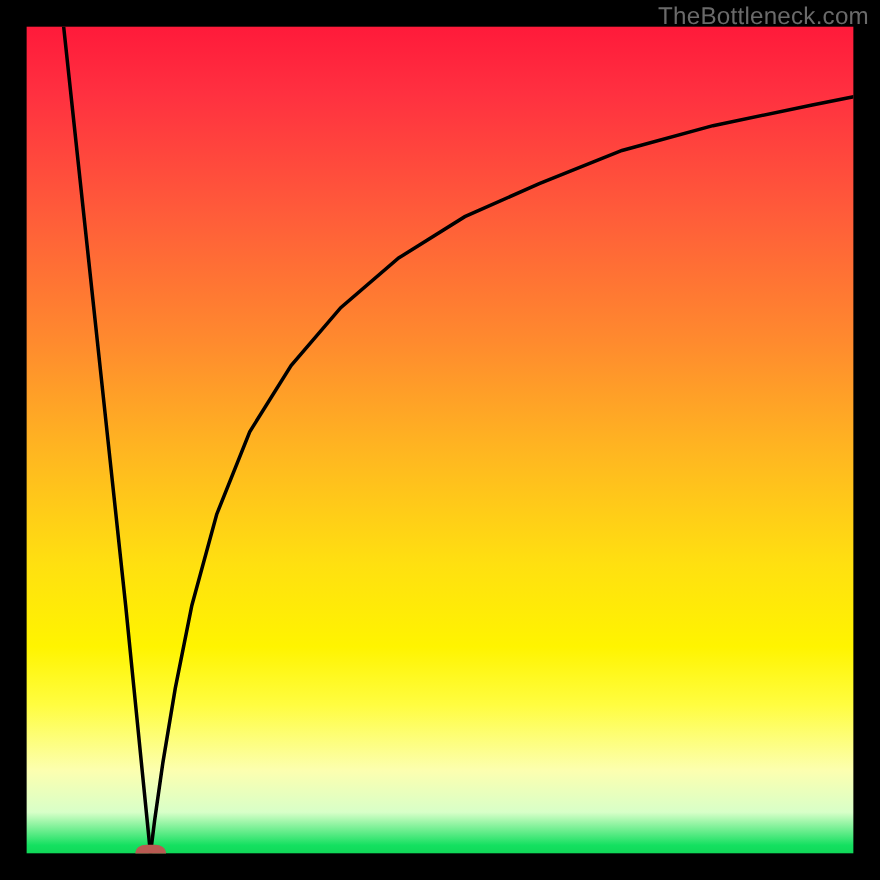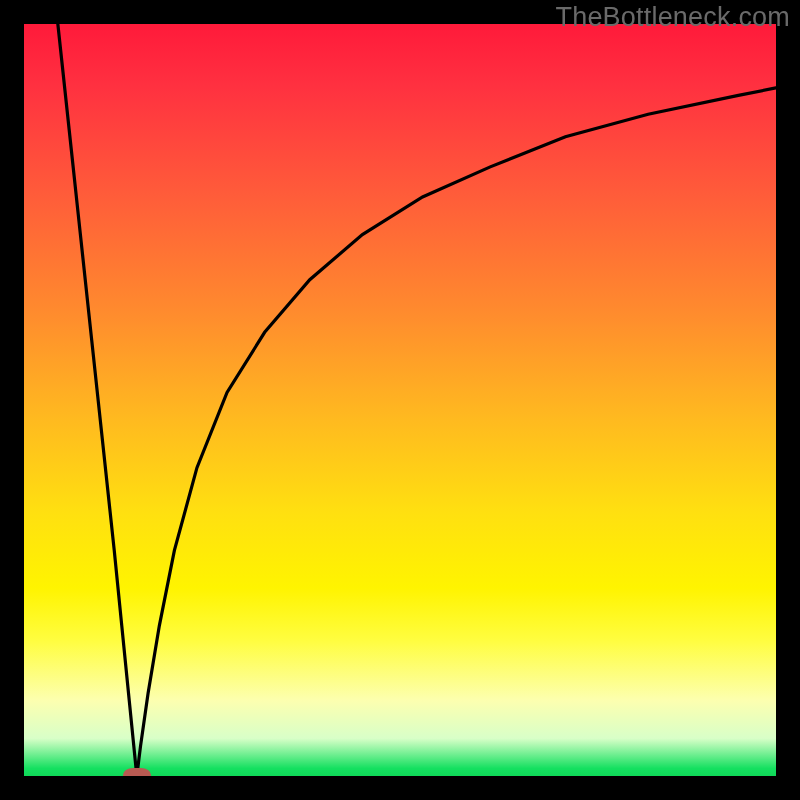--- a/index.html
+++ b/index.html
@@ -53,21 +53,21 @@
   .marker {
     position: absolute;
     background: #b85a52;
     border-radius: 50% / 70%;
   }
   .watermark {
     position: absolute;
     top: 2px;
     right: 10px;
     color: #6a6a6a;
-    font-size: 27px;
+    font-size: 22px;
     font-weight: 500;
     letter-spacing: 0.2px;
     user-select: none;
   }
 </style>
 </head>
 <body>
 
 <div class="frame">
 

